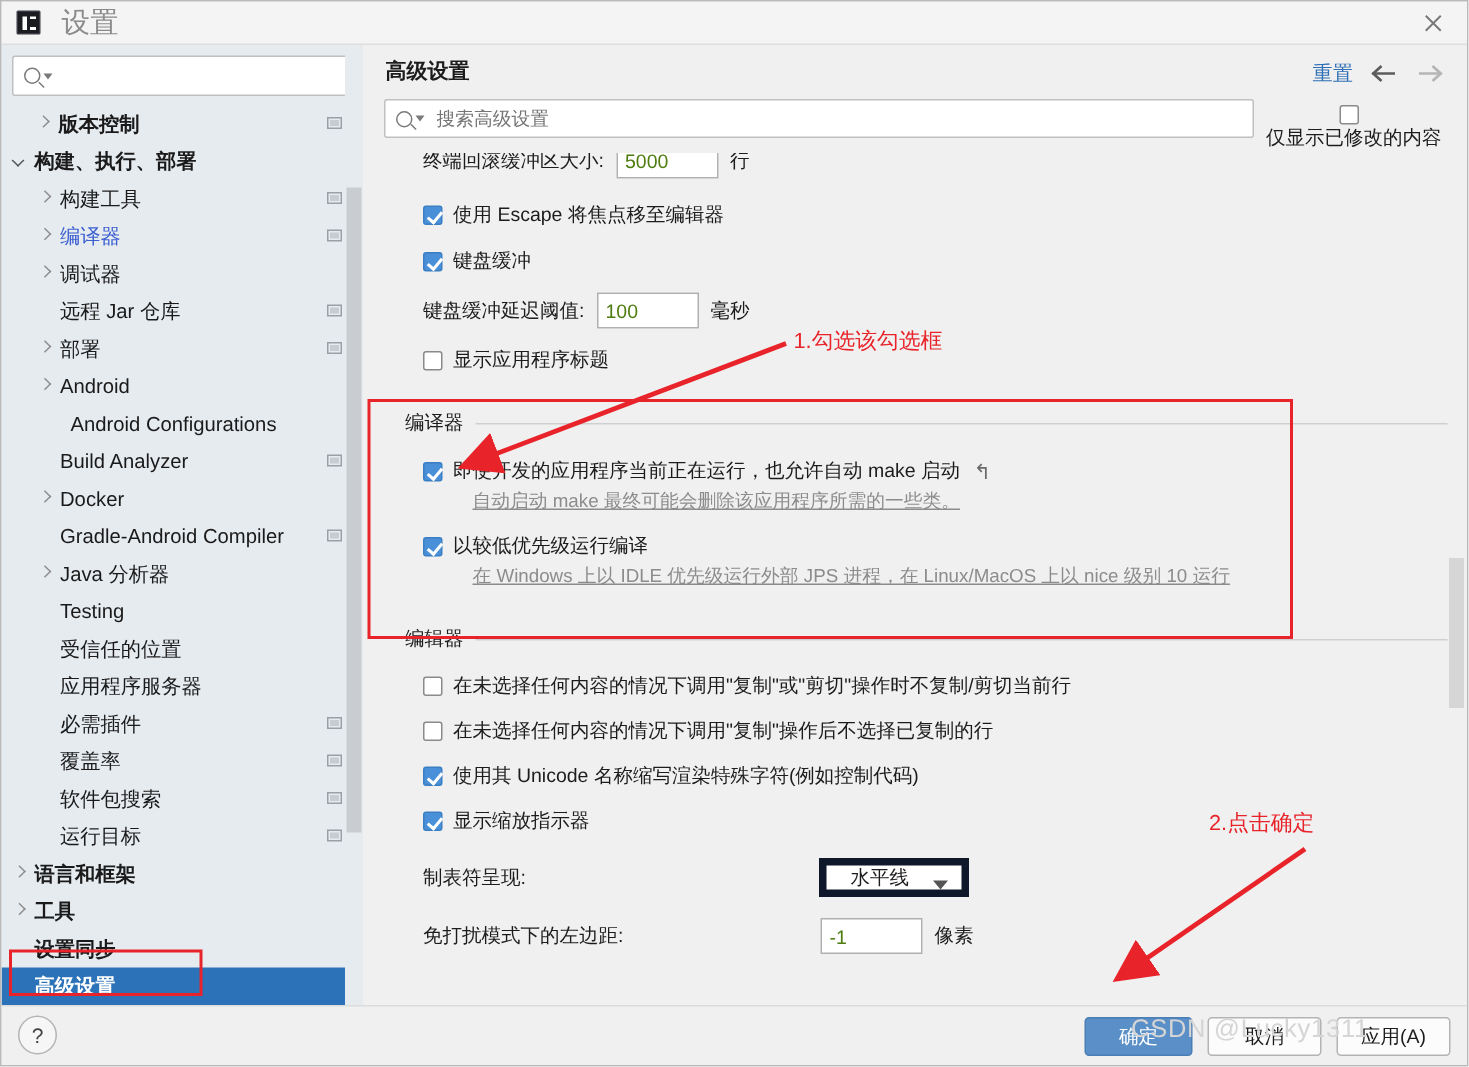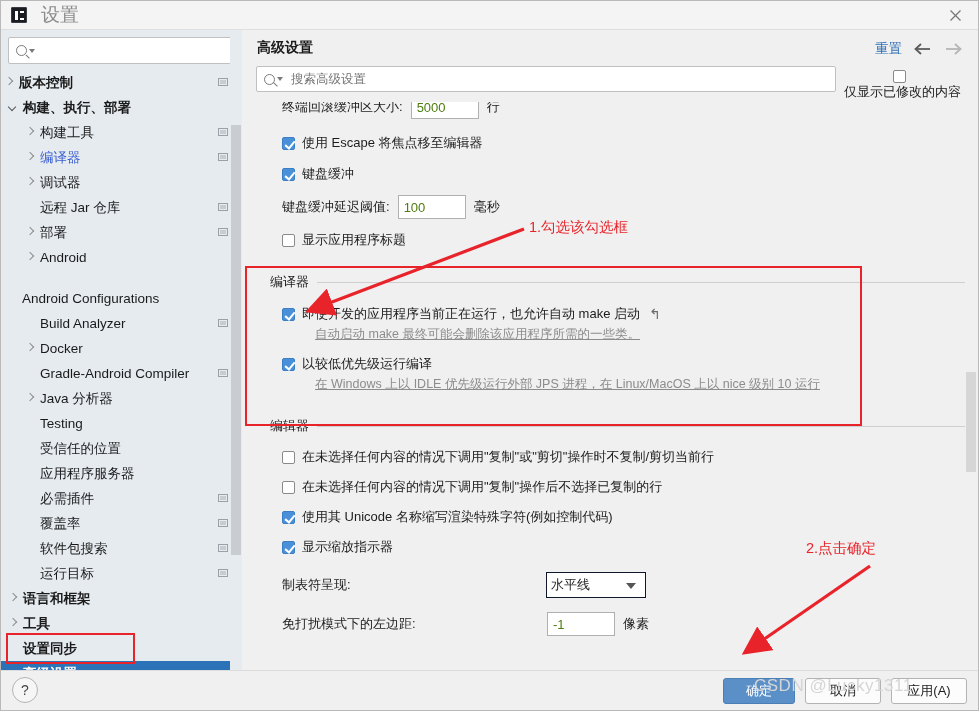--- a/index.html
+++ b/index.html
@@ -263,24 +263,24 @@
     display: flex; align-items: center;
     font-size: 13px; color: #1c1c1c;
     margin-left: 14px;
   }
   .grouphdr .gline {
     flex: 1; height: 1px; background: #cfcfcf; margin-left: 8px;
   }
 
   .select {
     width: 100px; height: 26px;
-    border: 1px solid #0f172a; background: #fff;
+    border: 5px solid #0f172a; background: #fff;
     display: flex; align-items: center;
     font-size: 13px; color: #1c1c1c;
-    padding-left: 4px; position: relative;
+    padding-left: 16px; position: relative;
   }
   .select .caret {
     position: absolute; right: 9px; top: 10px;
     width: 0; height: 0;
     border-left: 5px solid transparent;
     border-right: 5px solid transparent;
     border-top: 6px solid #555;
   }
 
   #content-scroll-track {
@@ -369,21 +369,21 @@
 
   <div id="sidebar">
     <div id="side-search-wrap">
       <div id="side-search">
         <span class="mag"></span>
         <span class="mag-caret"></span>
         <input type="text" placeholder="" style="">
       </div>
     </div>
     <div id="tree">
-        <div class="tnode bold" style="padding-left: 4px;">
+        <div class="tnode bold" style="padding-left: 24px;">
           <span class="arrow collapsed"></span>
           <span class="tlabel">版本控制</span>
           <span class="badge"></span>
         </div>
         <div class="tnode bold" style="padding-left: 8px;">
           <span class="arrow expanded"></span>
           <span class="tlabel">构建、执行、部署</span>
         </div>
         <div class="tnode" style="padding-left: 25px;">
           <span class="arrow collapsed"></span>
@@ -406,21 +406,21 @@
         </div>
         <div class="tnode" style="padding-left: 25px;">
           <span class="arrow collapsed"></span>
           <span class="tlabel">部署</span>
           <span class="badge"></span>
         </div>
         <div class="tnode" style="padding-left: 25px;">
           <span class="arrow collapsed"></span>
           <span class="tlabel">Android</span>
         </div>
-        <div class="tnode" style="padding-left: 7px; margin-top: 16px;">
+        <div class="tnode" style="padding-left: 32px;">
           <span class="arrow"></span>
           <span class="tlabel">Android Configurations</span>
         </div>
         <div class="tnode" style="padding-left: 25px;">
           <span class="arrow"></span>
           <span class="tlabel">Build Analyzer</span>
           <span class="badge"></span>
         </div>
         <div class="tnode" style="padding-left: 25px;">
           <span class="arrow collapsed"></span>

